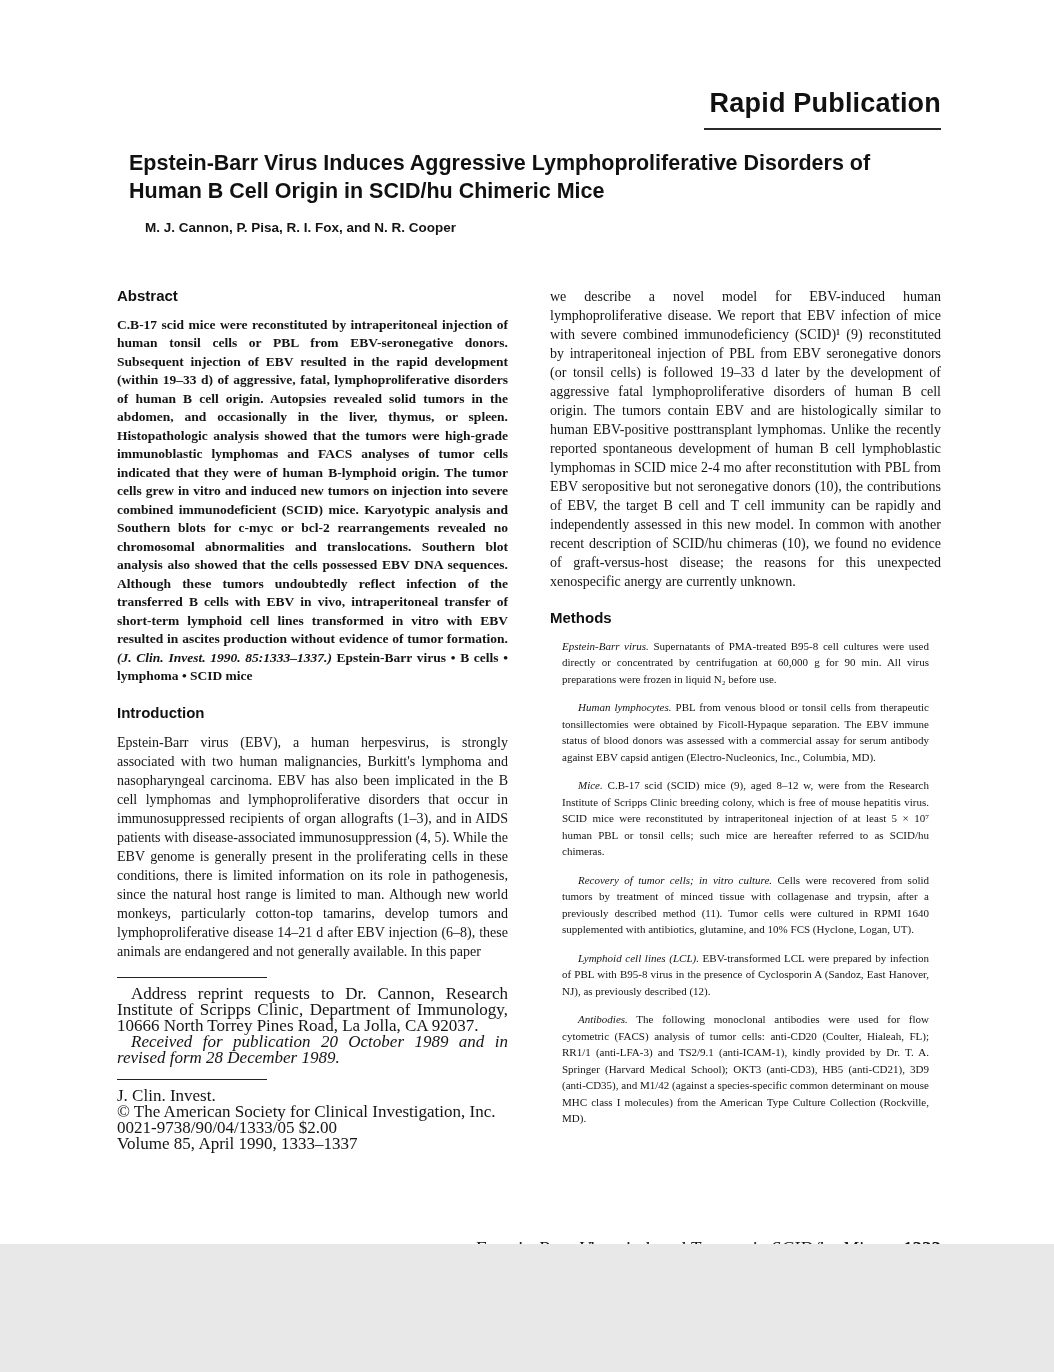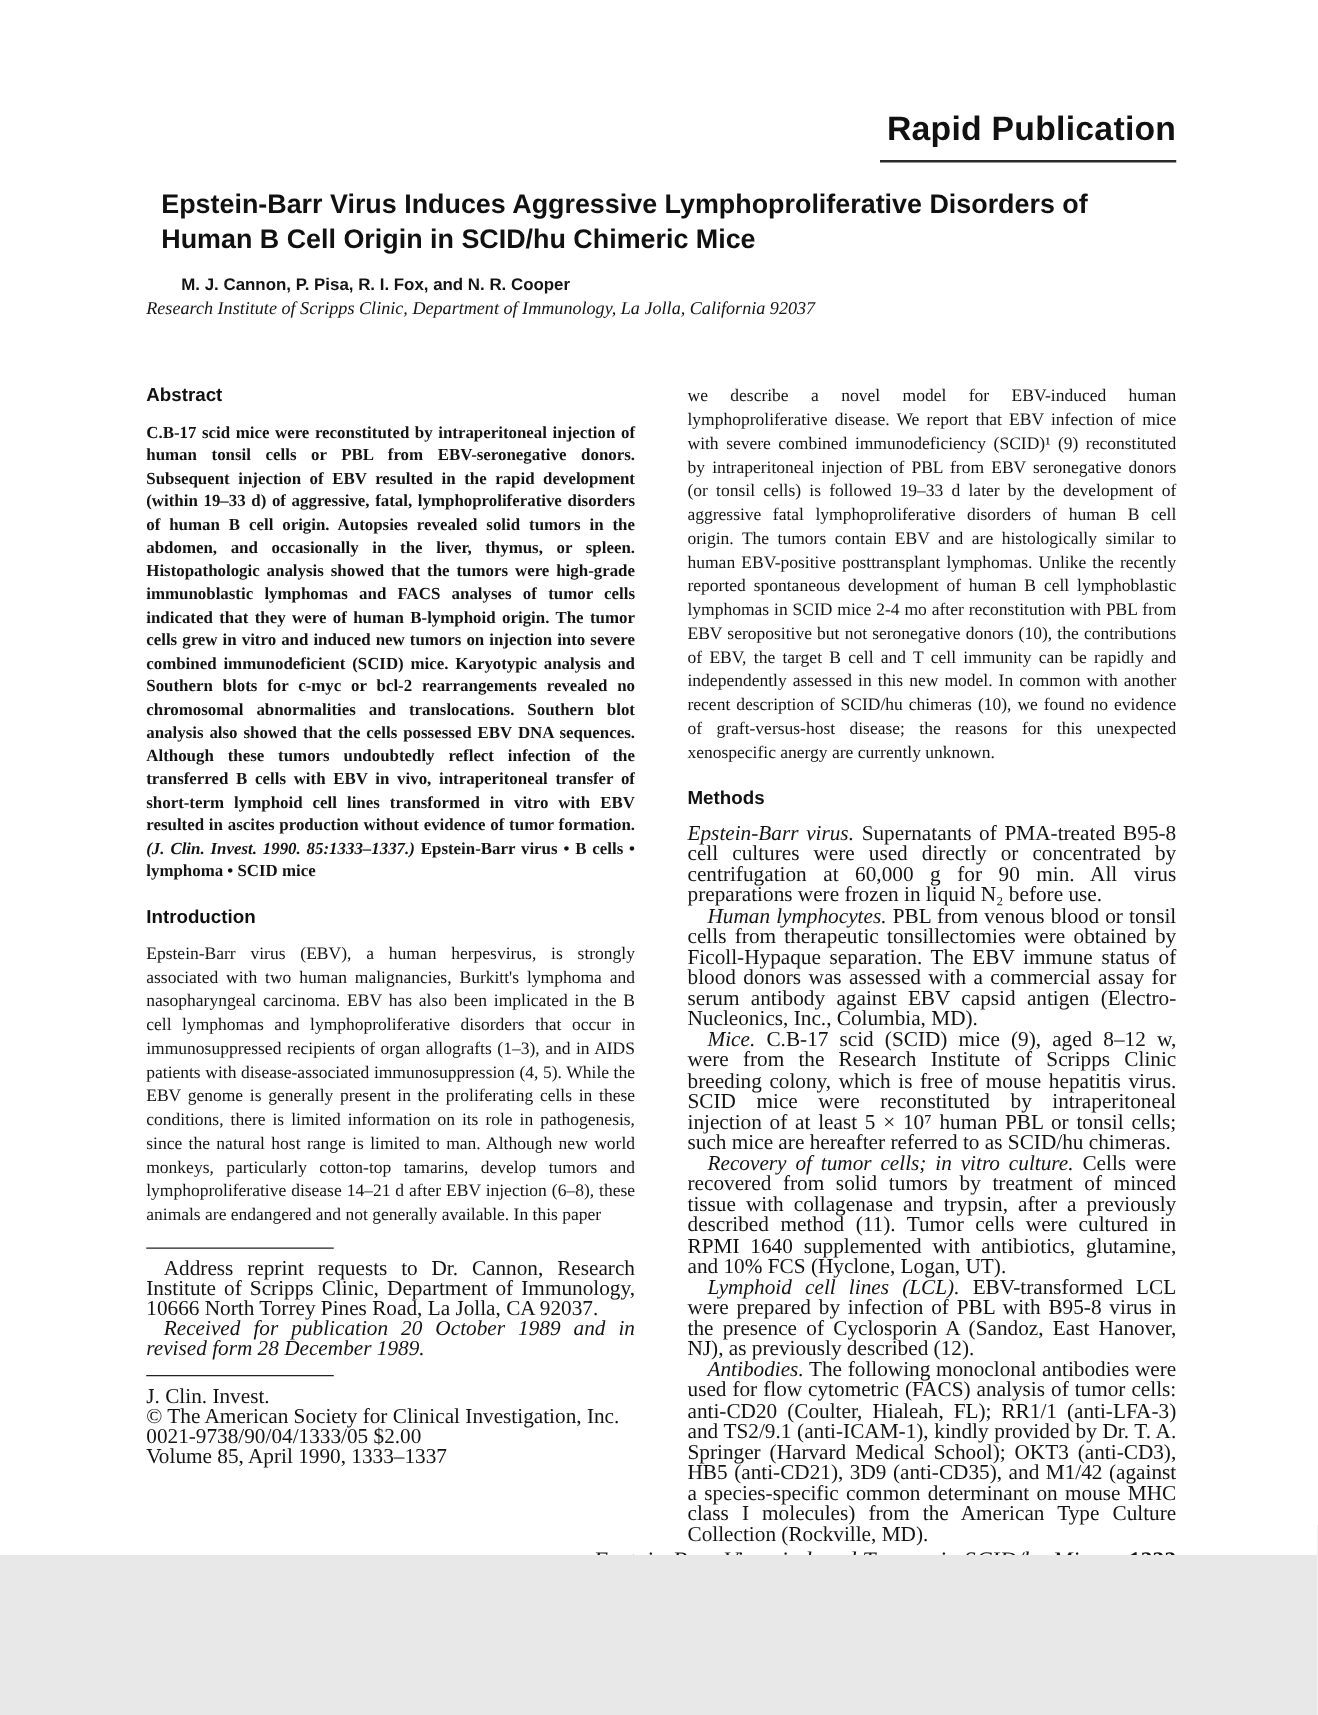--- a/index.html
+++ b/index.html
@@ -79,22 +79,22 @@
     text-align: justify;
   }
   .cite { font-style: italic; }
   .body-par {
     margin: 0;
     font-size: 14px;
     line-height: 19px;
     text-align: justify;
   }
   .methods-par {
-    margin: 0;
-    font-size: 17px;
+    margin: 12px;
+    font-size: 11px;
     line-height: 16.5px;
     text-align: justify;
   }
   .methods-par.indented { text-indent: 16px; }
   .lead { font-style: italic; }
   .footnote-block { margin-top: 16px; }
   .footnote-block.tight { margin-top: 13px; }
   .fn-rule {
     width: 150px;
     border-top: 1px solid #222;
@@ -128,21 +128,20 @@
   <div class="content">
 
     <header>
       <h1 class="kicker">Rapid Publication</h1>
       <div class="kicker-rule"></div>
     </header>
 
     <section class="titleblock">
       <h2 class="title">Epstein-Barr Virus Induces Aggressive Lymphoproliferative Disorders of Human B Cell Origin in SCID/hu Chimeric Mice</h2>
       <p class="authors">M. J. Cannon, P. Pisa, R. I. Fox, and N. R. Cooper</p>
-      <p class="affiliation">Research Institute of Scripps Clinic, Department of Immunology, La Jolla, California 92037</p>
     </section>
 
     <div class="columns">
 
       <div class="col">
         <h3 class="heading">Abstract</h3>
         <p class="abstract">
           <span>C.B-17 scid mice were reconstituted by intraperitoneal injection of human tonsil cells or PBL from EBV-seronegative donors. Subsequent injection of EBV resulted in the rapid development (within 19–33 d) of aggressive, fatal, lymphoproliferative disorders of human B cell origin. Autopsies revealed solid tumors in the abdomen, and occasionally in the liver, thymus, or spleen. Histopathologic analysis showed that the tumors were high-grade immunoblastic lymphomas and FACS analyses of tumor cells indicated that they were of human B-lymphoid origin. The tumor cells grew in vitro and induced new tumors on injection into severe combined immunodeficient (SCID) mice. Karyotypic analysis and Southern blots for c-myc or bcl-2 rearrangements revealed no chromosomal abnormalities and translocations. Southern blot analysis also showed that the cells possessed EBV DNA sequences. Although these tumors undoubtedly reflect infection of the transferred B cells with EBV in vivo, intraperitoneal transfer of short-term lymphoid cell lines transformed in vitro with EBV resulted in ascites production without evidence of tumor formation.</span>
           <span class="cite">(J. Clin. Invest. 1990. 85:1333–1337.)</span>
           <span>Epstein-Barr virus • B cells • lymphoma • SCID mice</span>

